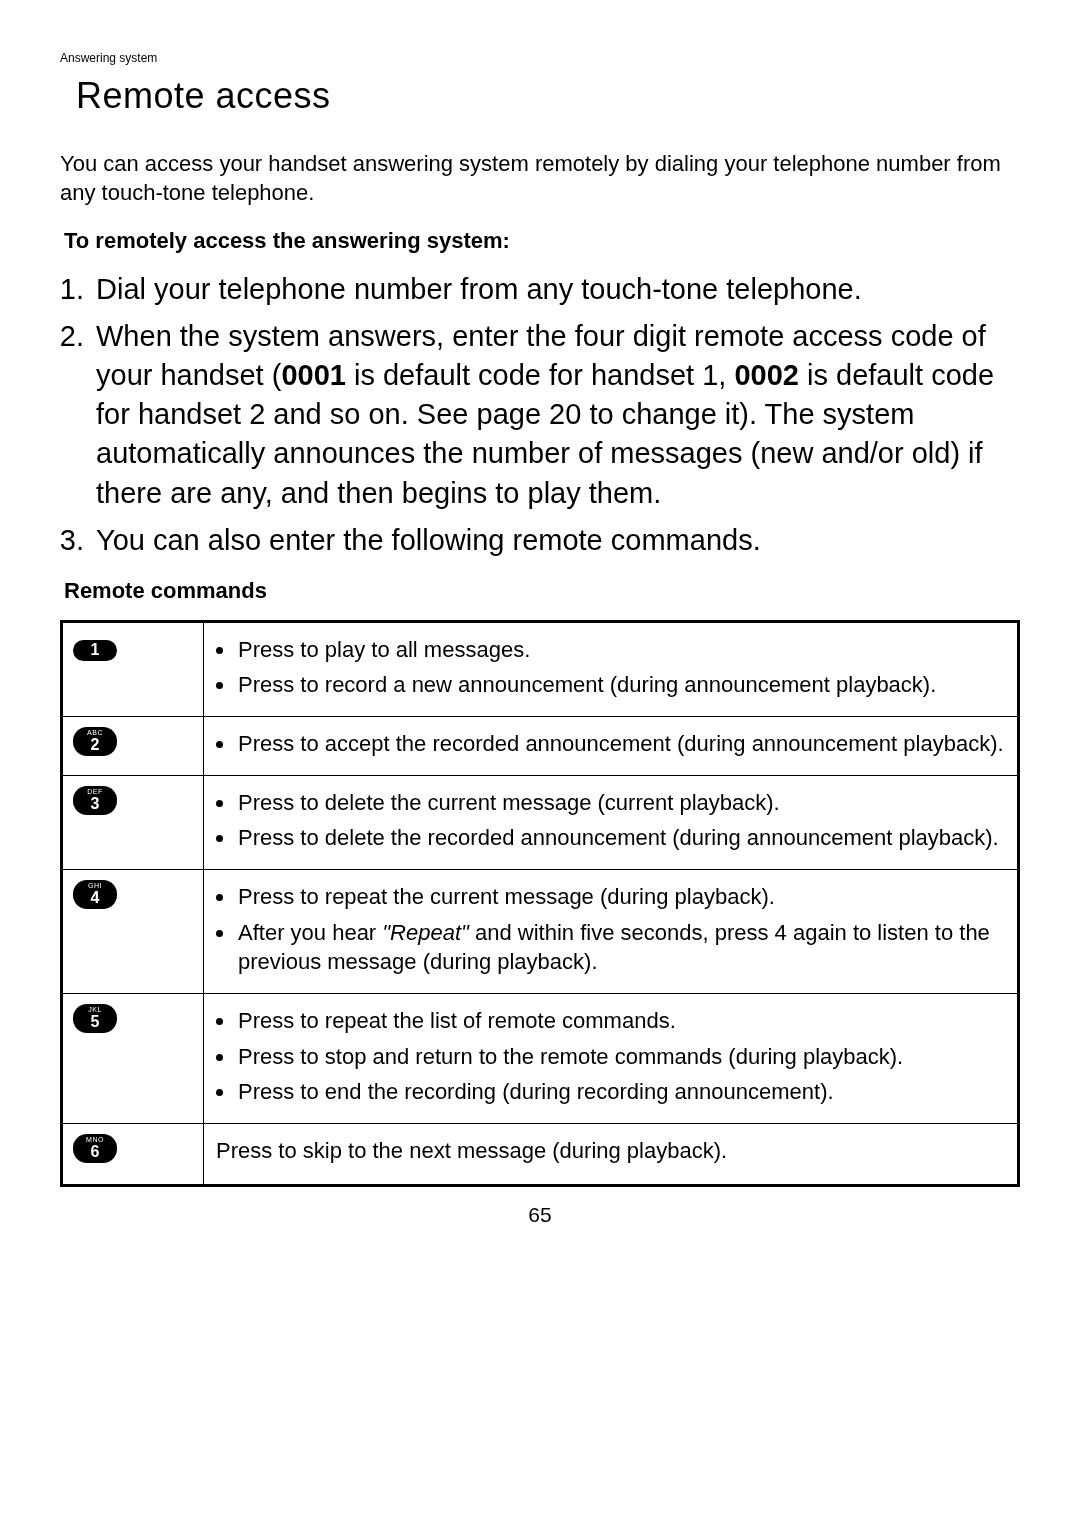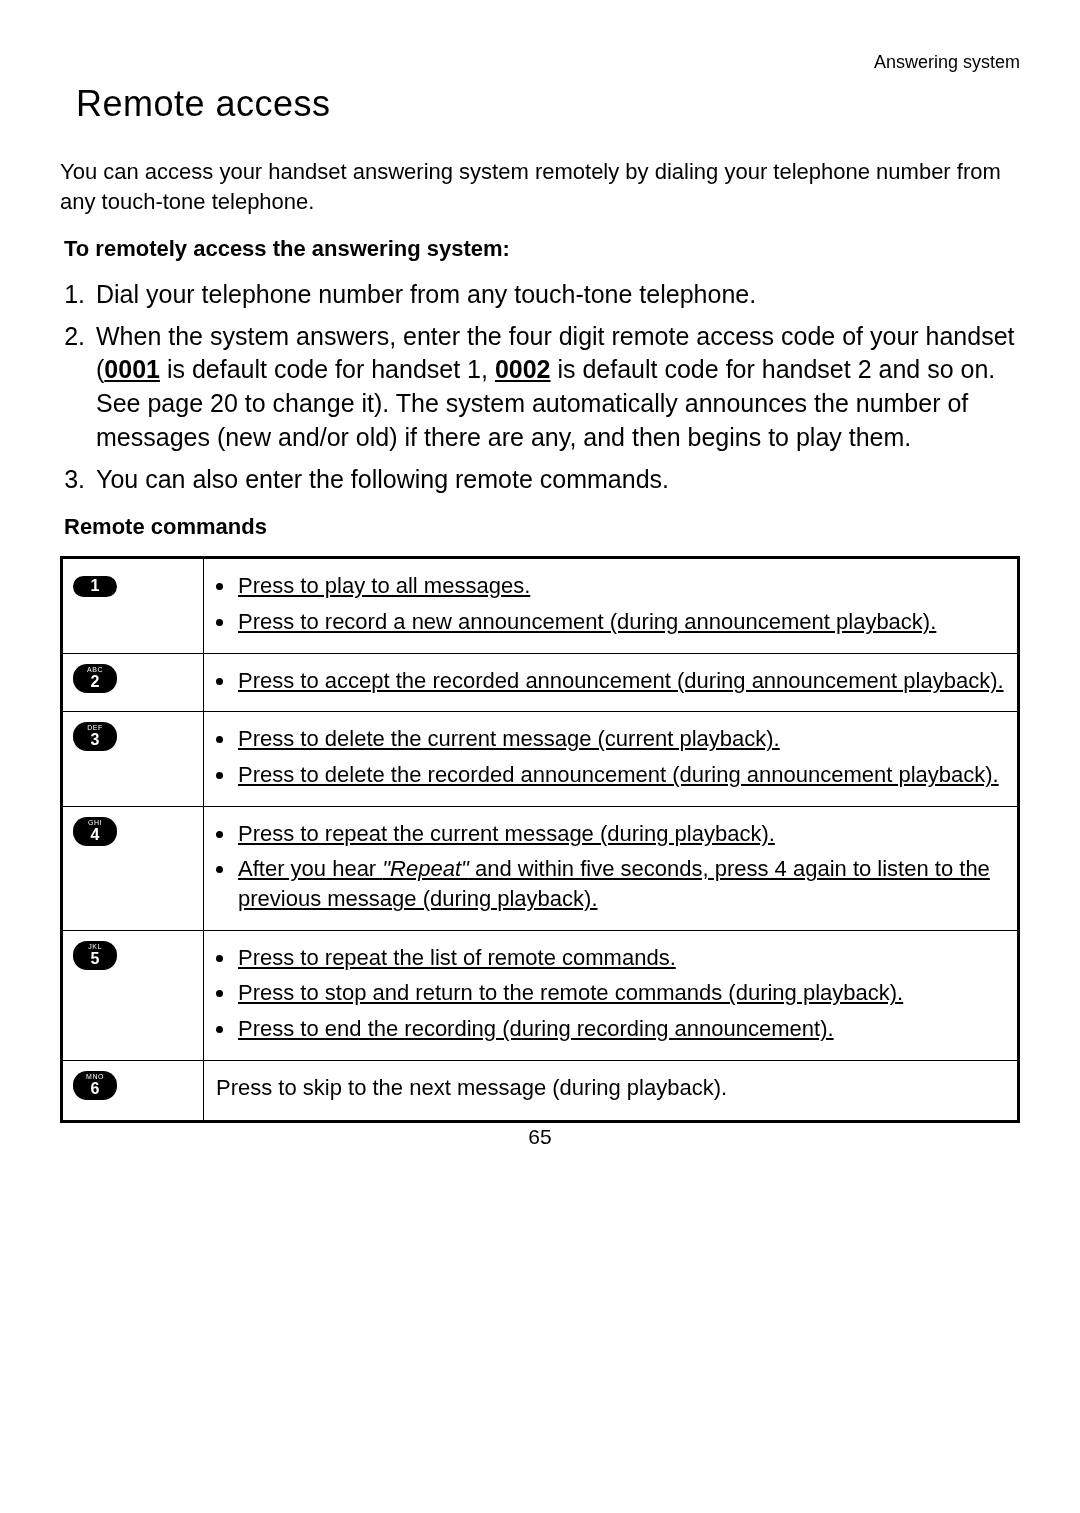--- a/index.html
+++ b/index.html
@@ -5,52 +5,50 @@
     body {
       margin: 0;
       padding: 50px 60px;
       font-family: Verdana, Geneva, sans-serif;
       width: 1080px;
       box-sizing: border-box;
       color: #000;
       line-height: 1.35;
     }
     .section-label {
-      font-size: 18px;
+      font-size: 12px;
       margin-bottom: 6px;
       font-weight: 400;
-      text-align: right;
     }
     .page-title {
       font-size: 36px;
       font-weight: 400;
       margin: 2px 0 28px 16px;
       letter-spacing: 0.5px;
     }
     .intro {
       font-size: 22px;
       margin: 0 0 18px 0;
     }
     .sub-heading {
       font-size: 22px;
       font-weight: 700;
       margin: 10px 0 14px 4px;
     }
     ol.steps {
-      font-size: 25px;
+      font-size: 29px;
       margin: 0 0 16px 0;
       padding-left: 32px;
     }
     ol.steps li {
       margin-bottom: 8px;
       padding-left: 4px;
     }
     .bold {
       font-weight: 700;
-      text-decoration: underline;
     }
     .italic {
       font-style: italic;
     }
     table.cmd-table {
       width: 100%;
       border-collapse: collapse;
       border: 3px solid #000;
       font-size: 22px;
       margin-top: 8px;
@@ -88,29 +86,28 @@
       line-height: 16px;
     }
     ul.desc-list {
       margin: 0;
       padding-left: 22px;
       list-style-type: disc;
     }
     ul.desc-list li {
       margin: 4px 0 6px 0;
       padding-left: 2px;
-      text-decoration: underline;
     }
     .plain-desc {
       margin: 4px 0 8px 2px;
     }
     .page-num {
       text-align: center;
       font-size: 21px;
-      margin-top: 0;
+      margin-top: 14px;
     }
   </style>
 </head>
 <body>
 
 <div class="section-label">Answering system</div>
 <div class="page-title">Remote access</div>
 
 <p class="intro">You can access your handset answering system remotely by dialing your telephone number from any touch-tone telephone.</p>
 

